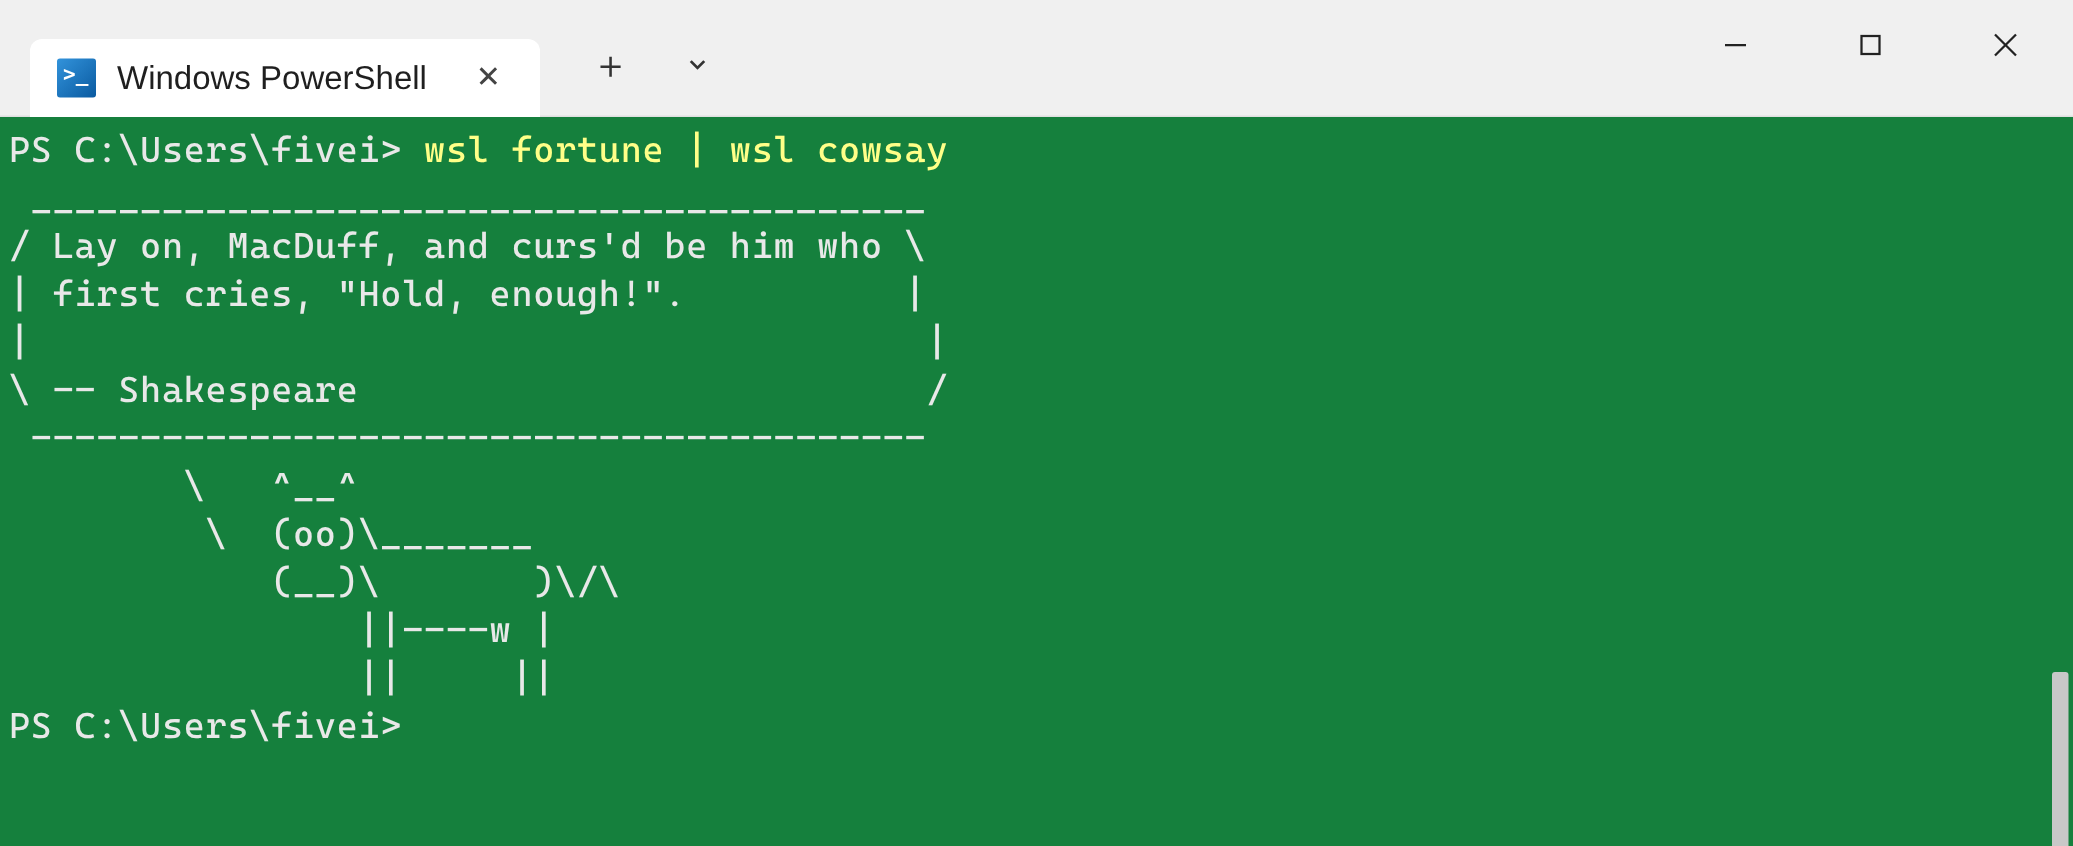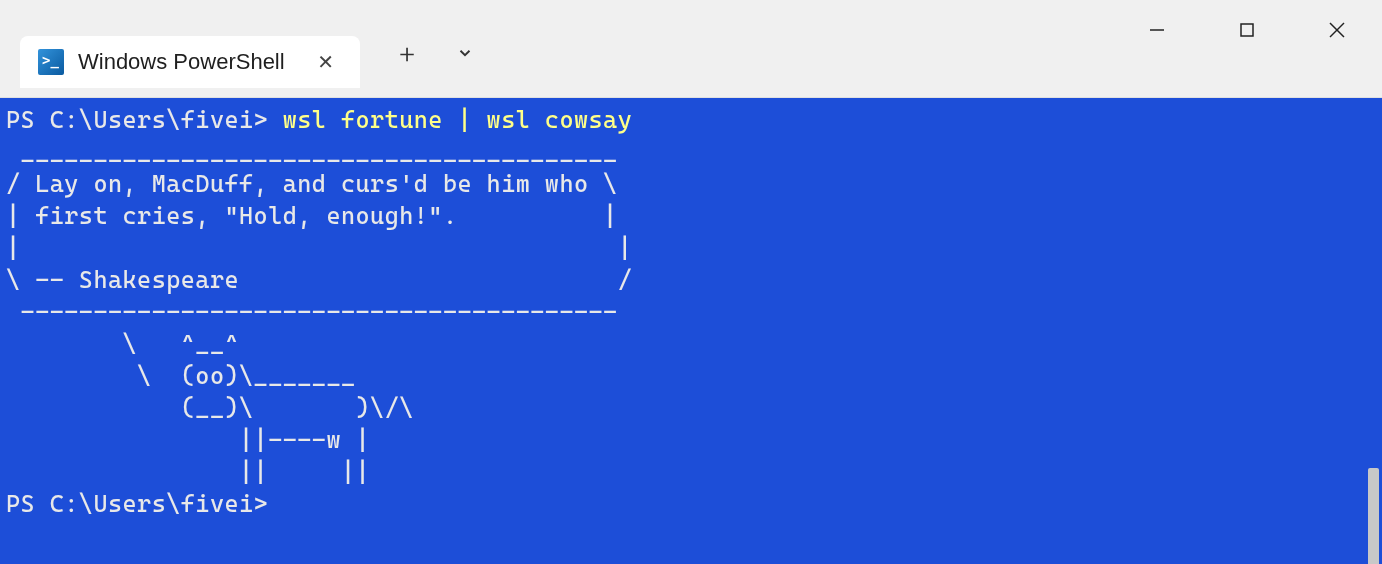--- a/index.html
+++ b/index.html
@@ -9,21 +9,21 @@
     }
     body {
       width: 1382px;
       height: 564px;
       background: #ffffff;
       font-family: "Segoe UI", sans-serif;
       overflow: hidden;
       position: relative;
     }
     .titlebar {
-      height: 98px;
+      height: 78px;
       background: #f0f0f0;
       display: flex;
       align-items: center;
       padding-left: 20px;
       position: relative;
       border-bottom: 1px solid #e0e0e0;
     }
     .tab {
       display: flex;
       align-items: center;
@@ -76,21 +76,21 @@
       width: 90px;
       height: 60px;
       display: flex;
       align-items: center;
       justify-content: center;
       cursor: pointer;
       font-size: 20px;
       color: #222;
     }
     .terminal-area {
-      background: #1d4ed8;
+      background: #15803d;
       height: calc(564px - 78px);
       padding: 6px 0 6px 6px;
       position: relative;
       overflow: hidden;
     }
     .terminal-content {
       font-family: "Cascadia Mono", "Consolas", monospace;
       font-size: 24px;
       line-height: 32px;
       color: #ffffff;

